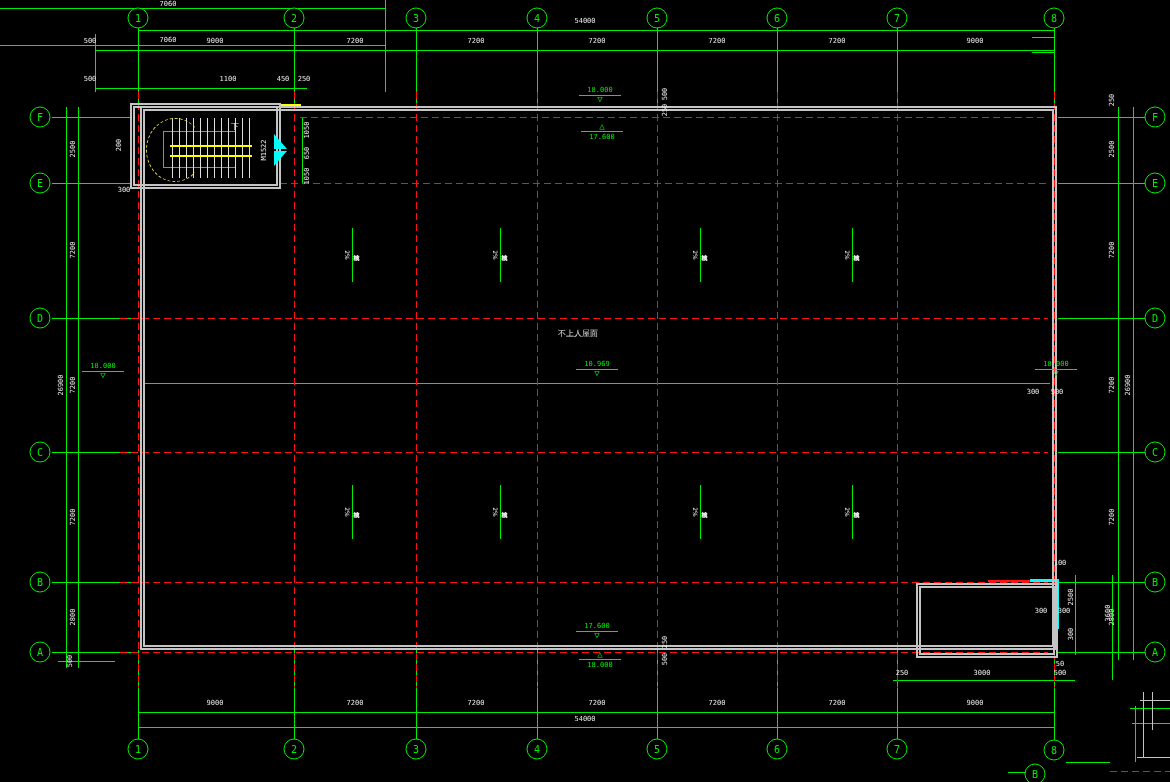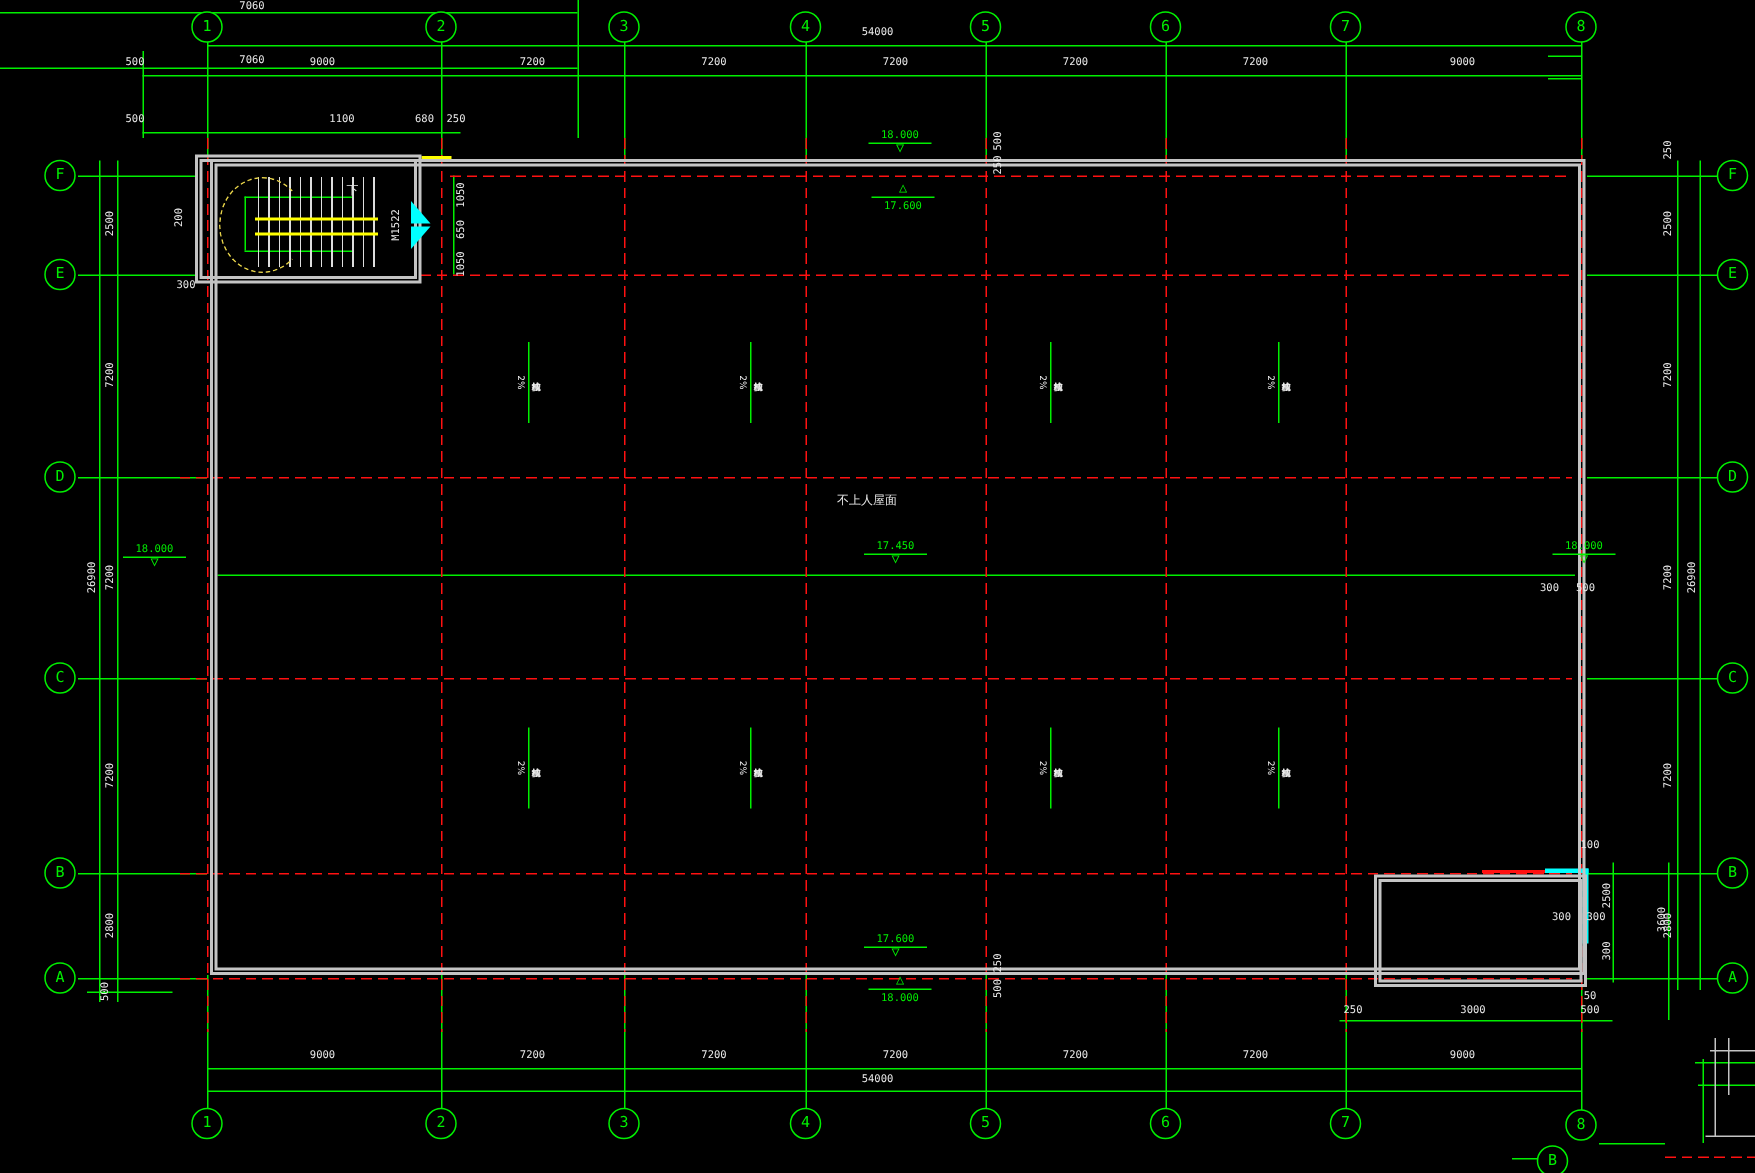--- a/index.html
+++ b/index.html
@@ -154,21 +154,21 @@
       <span class="txt" style="position: absolute; left: 355px; top: 41px;">7200</span>
       <span class="txt" style="position: absolute; left: 476px; top: 41px;">7200</span>
       <span class="txt" style="position: absolute; left: 597px; top: 41px;">7200</span>
       <span class="txt" style="position: absolute; left: 717px; top: 41px;">7200</span>
       <span class="txt" style="position: absolute; left: 837px; top: 41px;">7200</span>
       <span class="txt" style="position: absolute; left: 975px; top: 41px;">9000</span>
       <span class="txt" style="position: absolute; left: 585px; top: 21px;">54000</span>
       <span class="txt" style="position: absolute; left: 90px; top: 41px;">500</span>
       <span class="txt" style="position: absolute; left: 90px; top: 79px;">500</span>
       <span class="txt" style="position: absolute; left: 228px; top: 79px;">1100</span>
-      <span class="txt" style="position: absolute; left: 283px; top: 79px;">680</span>
+      <span class="txt" style="position: absolute; left: 283px; top: 79px;">450</span>
       <span class="txt" style="position: absolute; left: 304px; top: 79px;">250</span>
       <span class="txt" style="position: absolute; left: 168px; top: 4px;">7060</span>
       <span class="txt" style="position: absolute; left: 168px; top: 40px;">7060</span>
       <span class="txt" style="position: absolute; left: 215px; top: 703px;">9000</span>
       <span class="txt" style="position: absolute; left: 355px; top: 703px;">7200</span>
       <span class="txt" style="position: absolute; left: 476px; top: 703px;">7200</span>
       <span class="txt" style="position: absolute; left: 597px; top: 703px;">7200</span>
       <span class="txt" style="position: absolute; left: 717px; top: 703px;">7200</span>
       <span class="txt" style="position: absolute; left: 837px; top: 703px;">7200</span>
       <span class="txt" style="position: absolute; left: 975px; top: 703px;">9000</span>
@@ -266,21 +266,21 @@
         <span class="elev-label">18.000</span>
         <span class="elev-bar"></span>
         <span class="elev-glyph">▽</span>
       </div>
       <div class="elev" style="position: absolute; left: 1056px; top: 360px;">
         <span class="elev-label">18.000</span>
         <span class="elev-bar"></span>
         <span class="elev-glyph">▽</span>
       </div>
       <div class="elev" style="position: absolute; left: 597px; top: 360px;">
-        <span class="elev-label">17.450</span>
+        <span class="elev-label">10.969</span>
         <span class="elev-bar"></span>
         <span class="elev-glyph">▽</span>
       </div>
       <div class="elev" style="position: absolute; left: 597px; top: 622px;">
         <span class="elev-label">17.600</span>
         <span class="elev-bar"></span>
         <span class="elev-glyph">▽</span>
       </div>
       <div class="elev flip" style="position: absolute; left: 600px; top: 652px;">
         <span class="elev-label">18.000</span>

